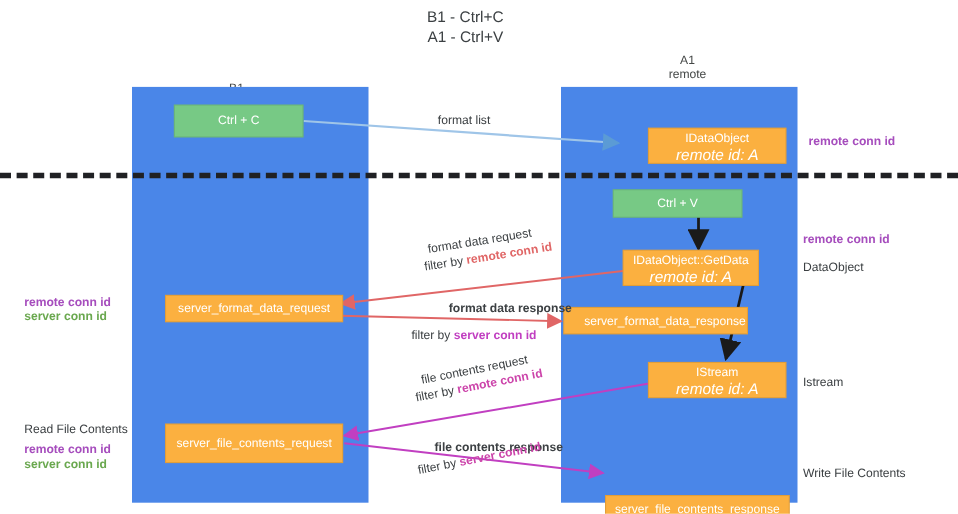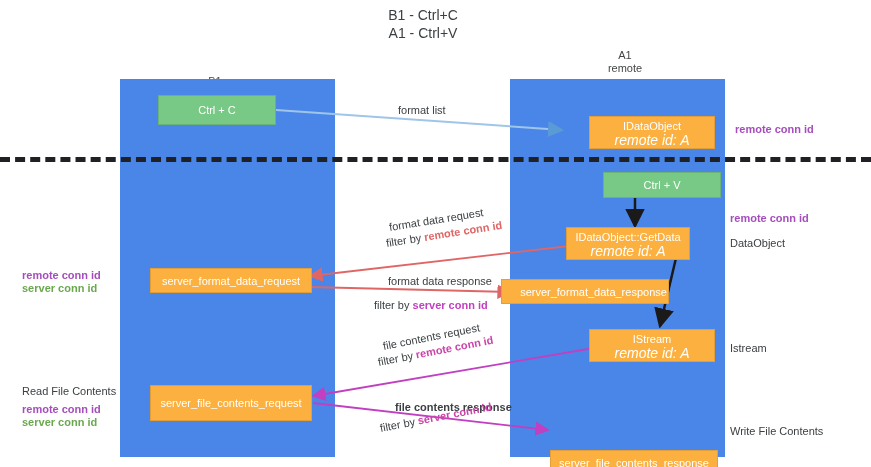--- a/index.html
+++ b/index.html
@@ -87,34 +87,34 @@
 
   <div class="box green" style="left:158px;top:95px;width:118px;height:30px;">
     <div>Ctrl + C</div>
   </div>
 
   <div class="box orange" style="left:572px;top:116px;width:126px;height:33px;margin-left:17px;">
     <div>IDataObject</div>
     <div class="l2">remote id: A</div>
   </div>
 
-  <div class="box green" style="left:603px;top:172px;width:118px;height:26px;">
+  <div class="box green" style="left:557px;top:172px;width:118px;height:26px;">
     <div>Ctrl + V</div>
   </div>
 
   <div class="box orange" style="left:566px;top:227px;width:124px;height:33px;">
     <div>IDataObject::GetData</div>
     <div class="l2">remote id: A</div>
   </div>
 
   <div class="box orange" style="left:150px;top:268px;width:162px;height:25px;">
     <div>server_format_data_request</div>
   </div>
 
-  <div class="box orange" style="left:501px;top:279px;width:168px;height:25px;padding-left:17px;">
+  <div class="box orange" style="left:512px;top:279px;width:168px;height:25px;padding-left:17px;">
     <div>server_format_data_response</div>
   </div>
 
   <div class="box orange" style="left:589px;top:329px;width:126px;height:33px;">
     <div>IStream</div>
     <div class="l2">remote id: A</div>
   </div>
 
   <div class="box orange" style="left:150px;top:385px;width:162px;height:36px;">
     <div>server_file_contents_request</div>
@@ -126,21 +126,21 @@
 
   <div class="alab" style="left:398px;top:103px;">format list</div>
 
   <div class="alab rot-a" style="left:389px;top:220px;">
     <span>format data request</span>
   </div>
   <div class="alab rot-a" style="left:386px;top:236px;">
     <span>filter by </span><b class="red">remote conn id</b>
   </div>
 
-  <div class="alab" style="left:388px;top:274px;">
+  <div class="alab" style="left:408px;top:274px;font-weight:bold;">
     <span>format data response</span>
   </div>
   <div class="alab" style="left:374px;top:298px;">
     <span>filter by </span><b class="mag">server conn id</b>
   </div>
 
   <div class="alab rot-b" style="left:383px;top:339px;">
     <span>file contents request</span>
   </div>
   <div class="alab rot-b" style="left:378px;top:355px;">

